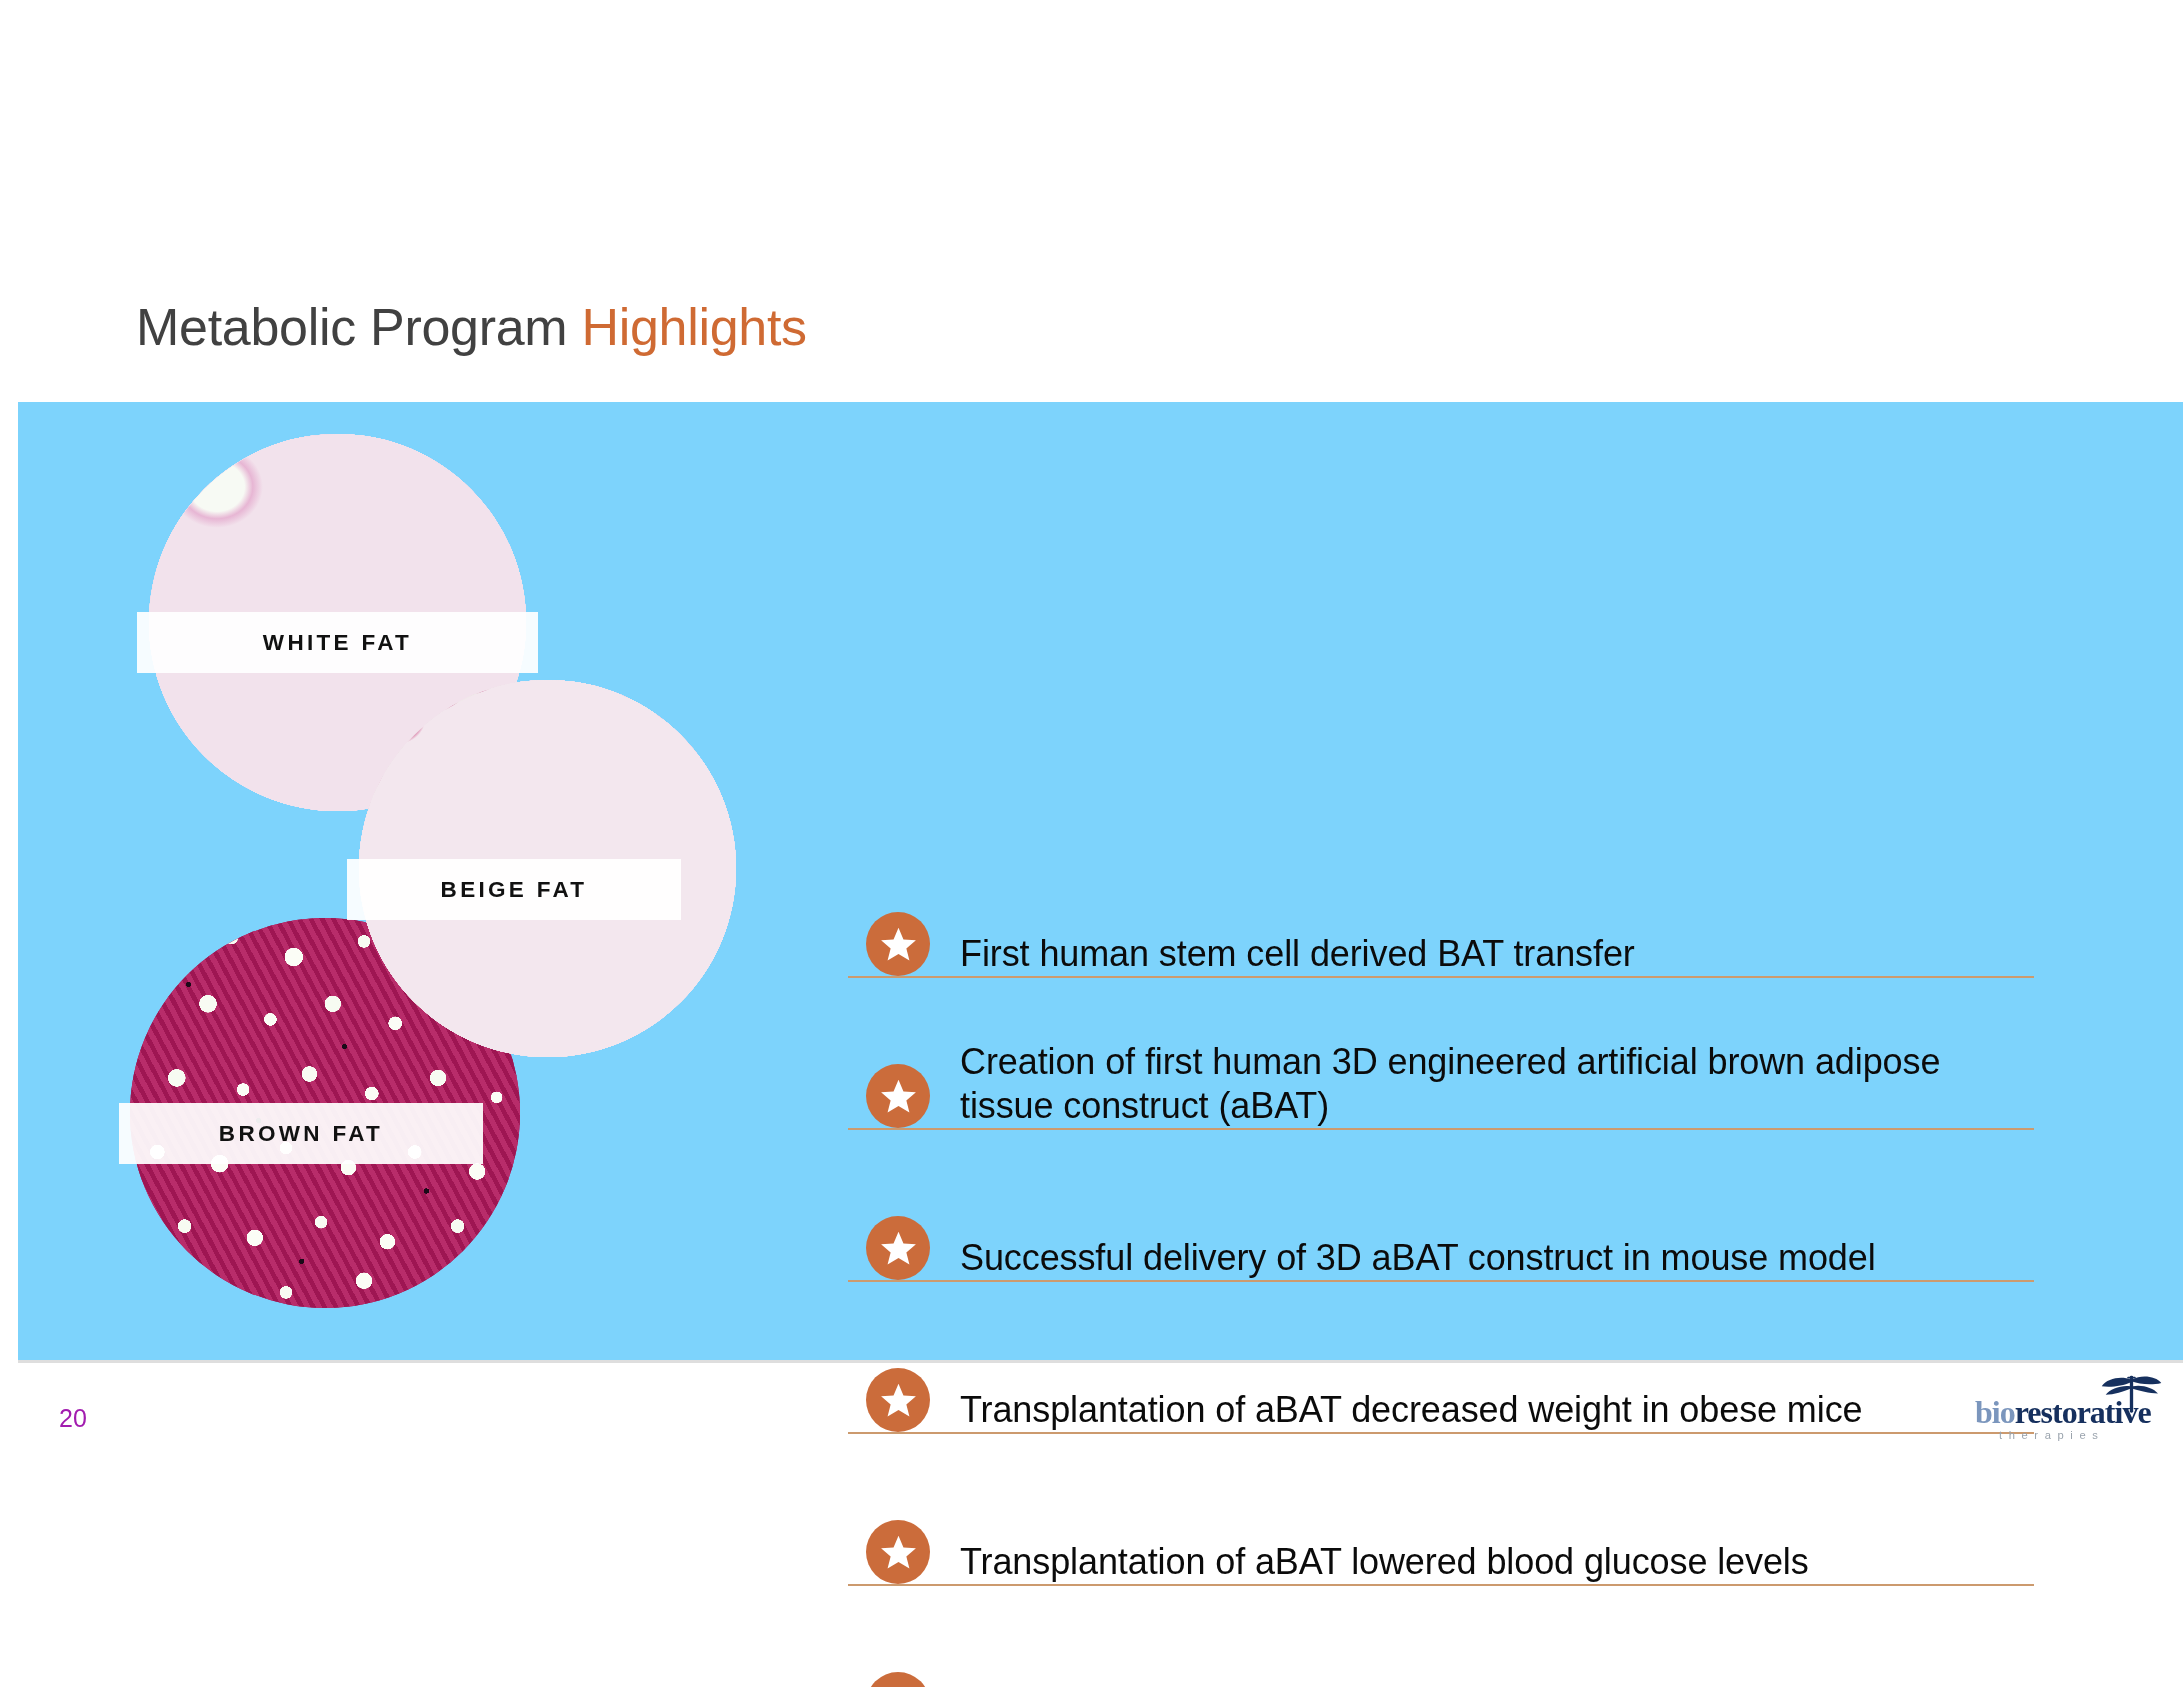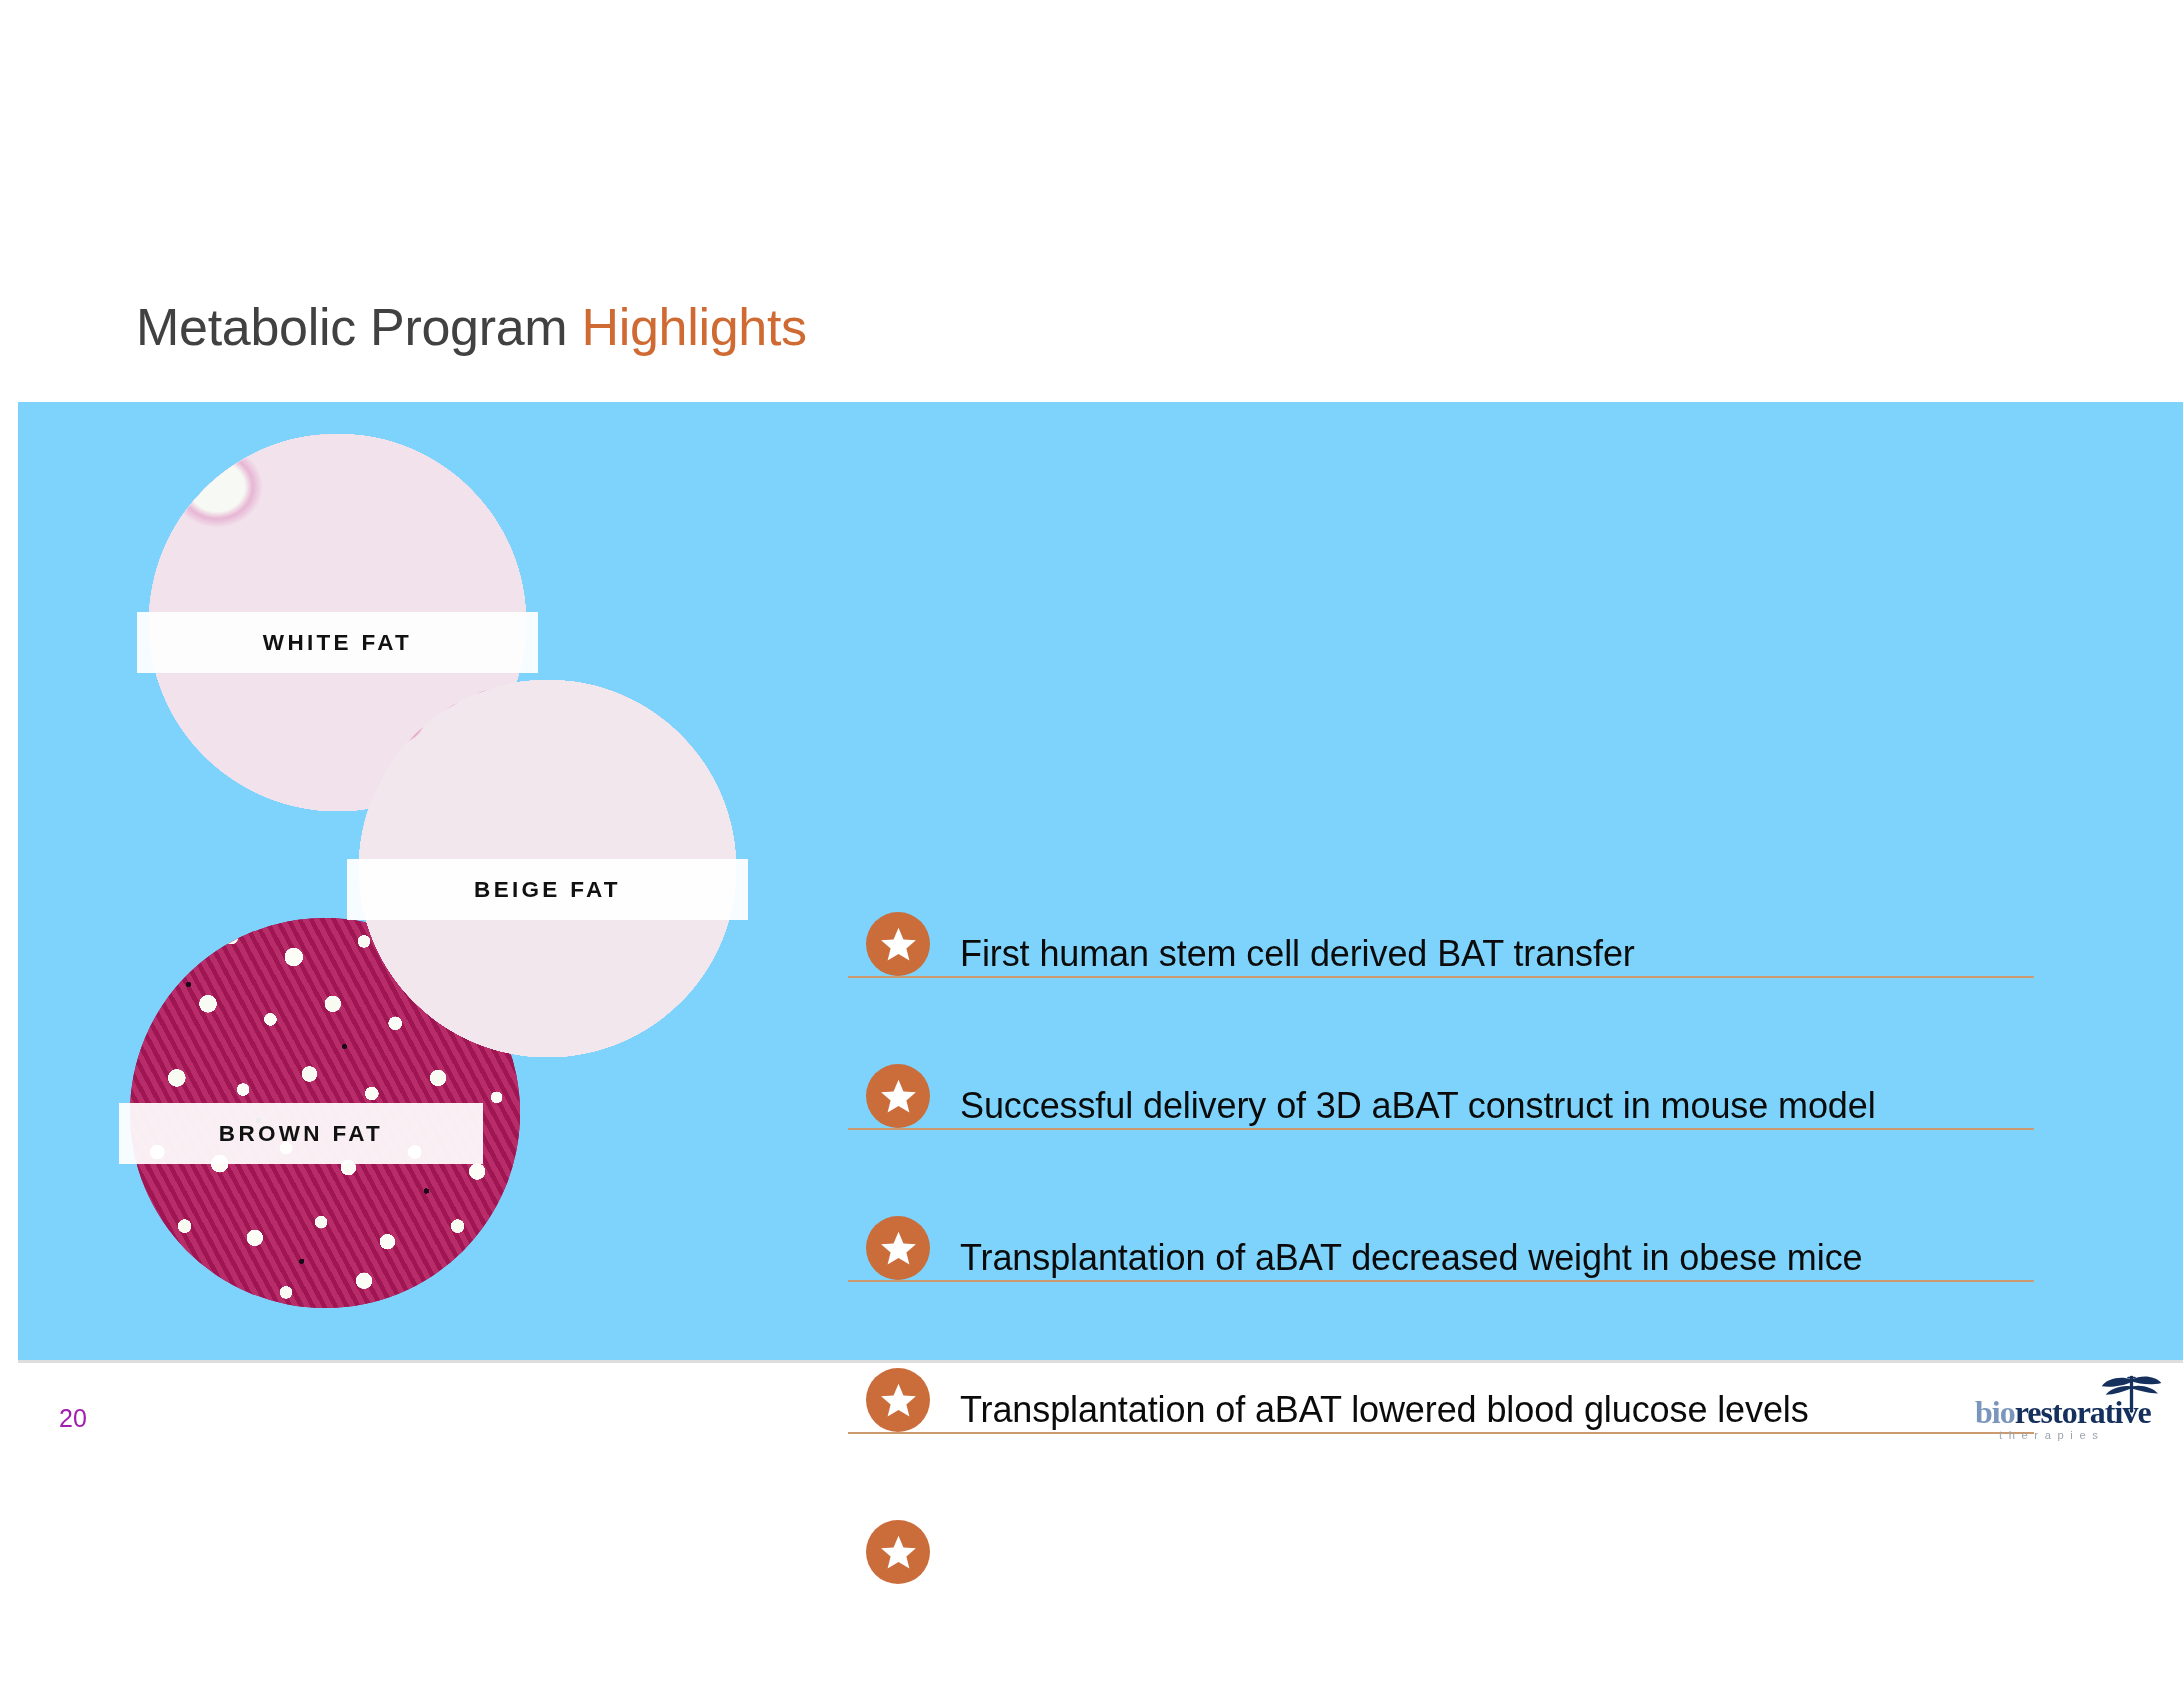--- a/index.html
+++ b/index.html
@@ -307,21 +307,21 @@
       <div class="fat-circle" style="left:131px; top:32px; width:377px; height:377px; z-index:1;">
         <div class="fat-img tex-white"></div>
       </div>
       <div class="fat-label-band" style="left:119px; top:210px; width:401px;">
         <span>WHITE FAT</span>
       </div>
 
       <div class="fat-circle" style="left:341px; top:278px; width:377px; height:377px; z-index:3;">
         <div class="fat-img tex-beige"></div>
       </div>
-      <div class="fat-label-band" style="left:329px; top:457px; width:401px; z-index:7;">
+      <div class="fat-label-band" style="left:329px; top:457px; width:334px; z-index:7;">
         <span>BEIGE FAT</span>
       </div>
 
       <div class="fat-circle" style="left:112px; top:516px; width:390px; height:390px; z-index:2;">
         <div class="fat-img tex-brown"></div>
       </div>
       <div class="fat-label-band" style="left:101px; top:701px; width:364px; z-index:5;">
         <span>BROWN FAT</span>
       </div>
 
@@ -331,20 +331,28 @@
 
       <div class="bullet-row">
         <div class="star-badge">
           <svg width="41" height="41" viewBox="0 0 24 24" aria-hidden="true">
             <polygon points="12,2.2 14.9,9.0 22.2,9.5 16.6,14.3 18.4,21.4 12,17.5 5.6,21.4 7.4,14.3 1.8,9.5 9.1,9.0" fill="#ffffff"></polygon>
           </svg>
         </div>
         <div class="bullet-text">First human stem cell derived BAT transfer</div>
       </div>
 
+      <div class="bullet-row">
+        <div class="star-badge">
+          <svg width="41" height="41" viewBox="0 0 24 24" aria-hidden="true">
+            <polygon points="12,2.2 14.9,9.0 22.2,9.5 16.6,14.3 18.4,21.4 12,17.5 5.6,21.4 7.4,14.3 1.8,9.5 9.1,9.0" fill="#ffffff"></polygon>
+          </svg>
+        </div>
+        <div class="bullet-text">Creation of first human 3D engineered artificial brown adipose tissue construct (aBAT)</div>
+      </div>
 
       <div class="bullet-row">
         <div class="star-badge">
           <svg width="41" height="41" viewBox="0 0 24 24" aria-hidden="true">
             <polygon points="12,2.2 14.9,9.0 22.2,9.5 16.6,14.3 18.4,21.4 12,17.5 5.6,21.4 7.4,14.3 1.8,9.5 9.1,9.0" fill="#ffffff"></polygon>
           </svg>
         </div>
         <div class="bullet-text">Successful delivery of 3D aBAT construct in mouse model</div>
       </div>
 

